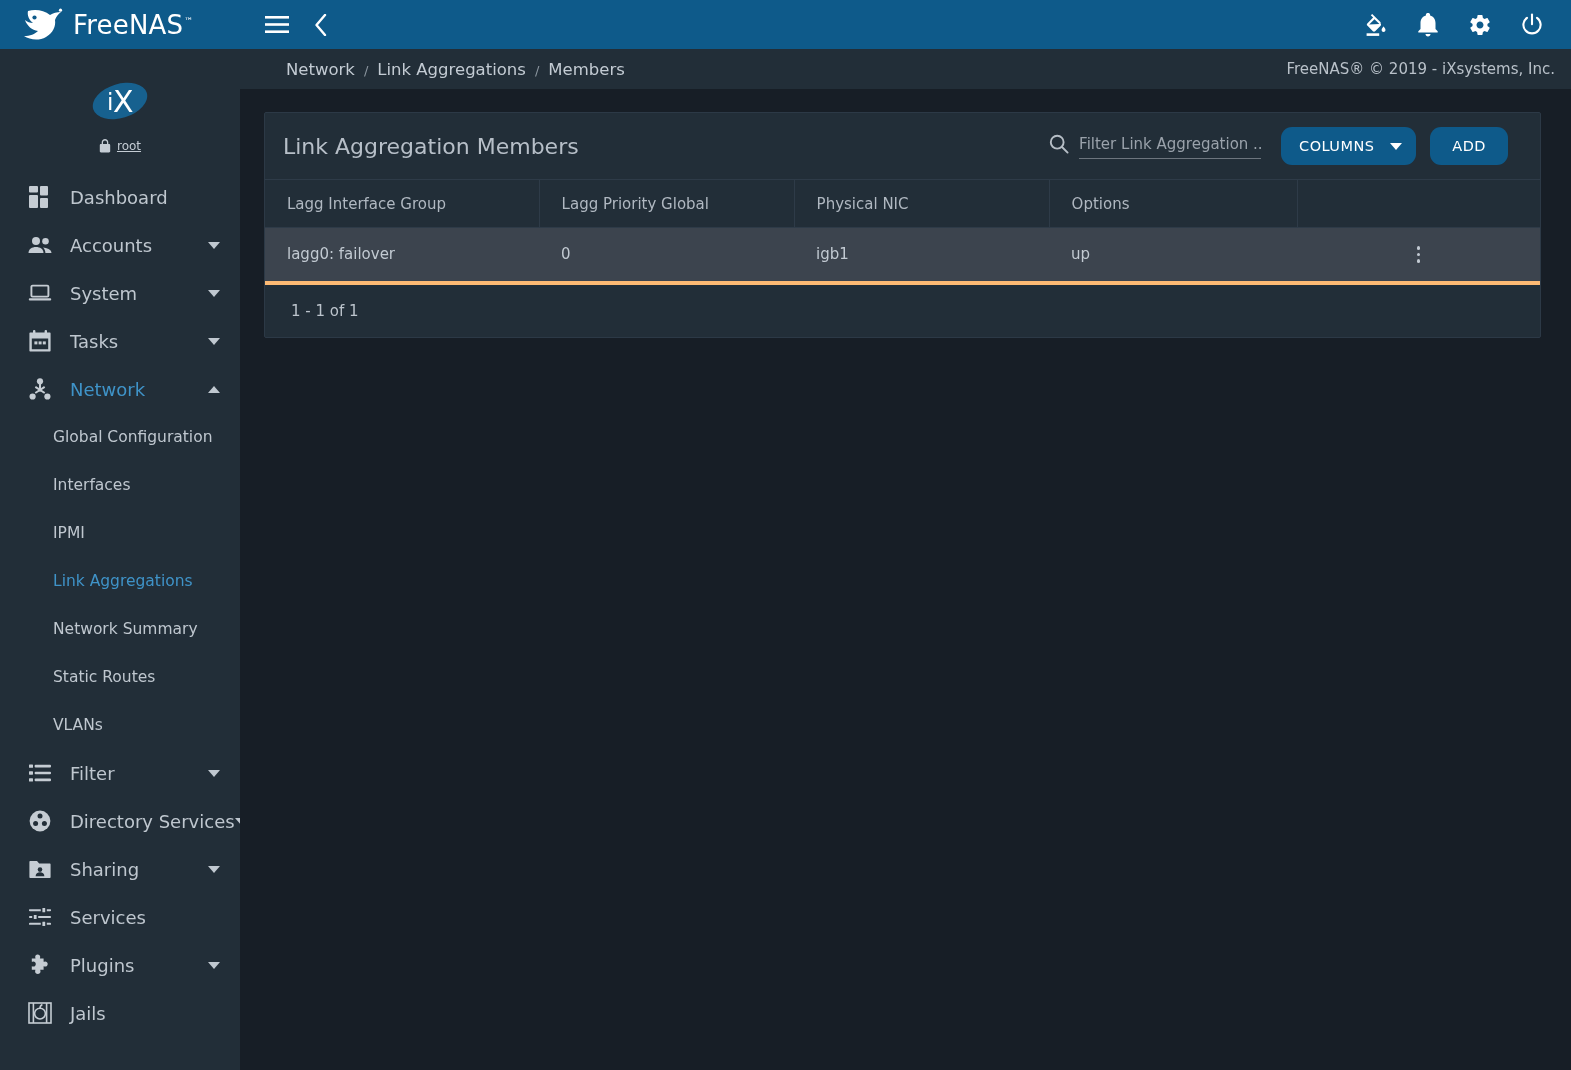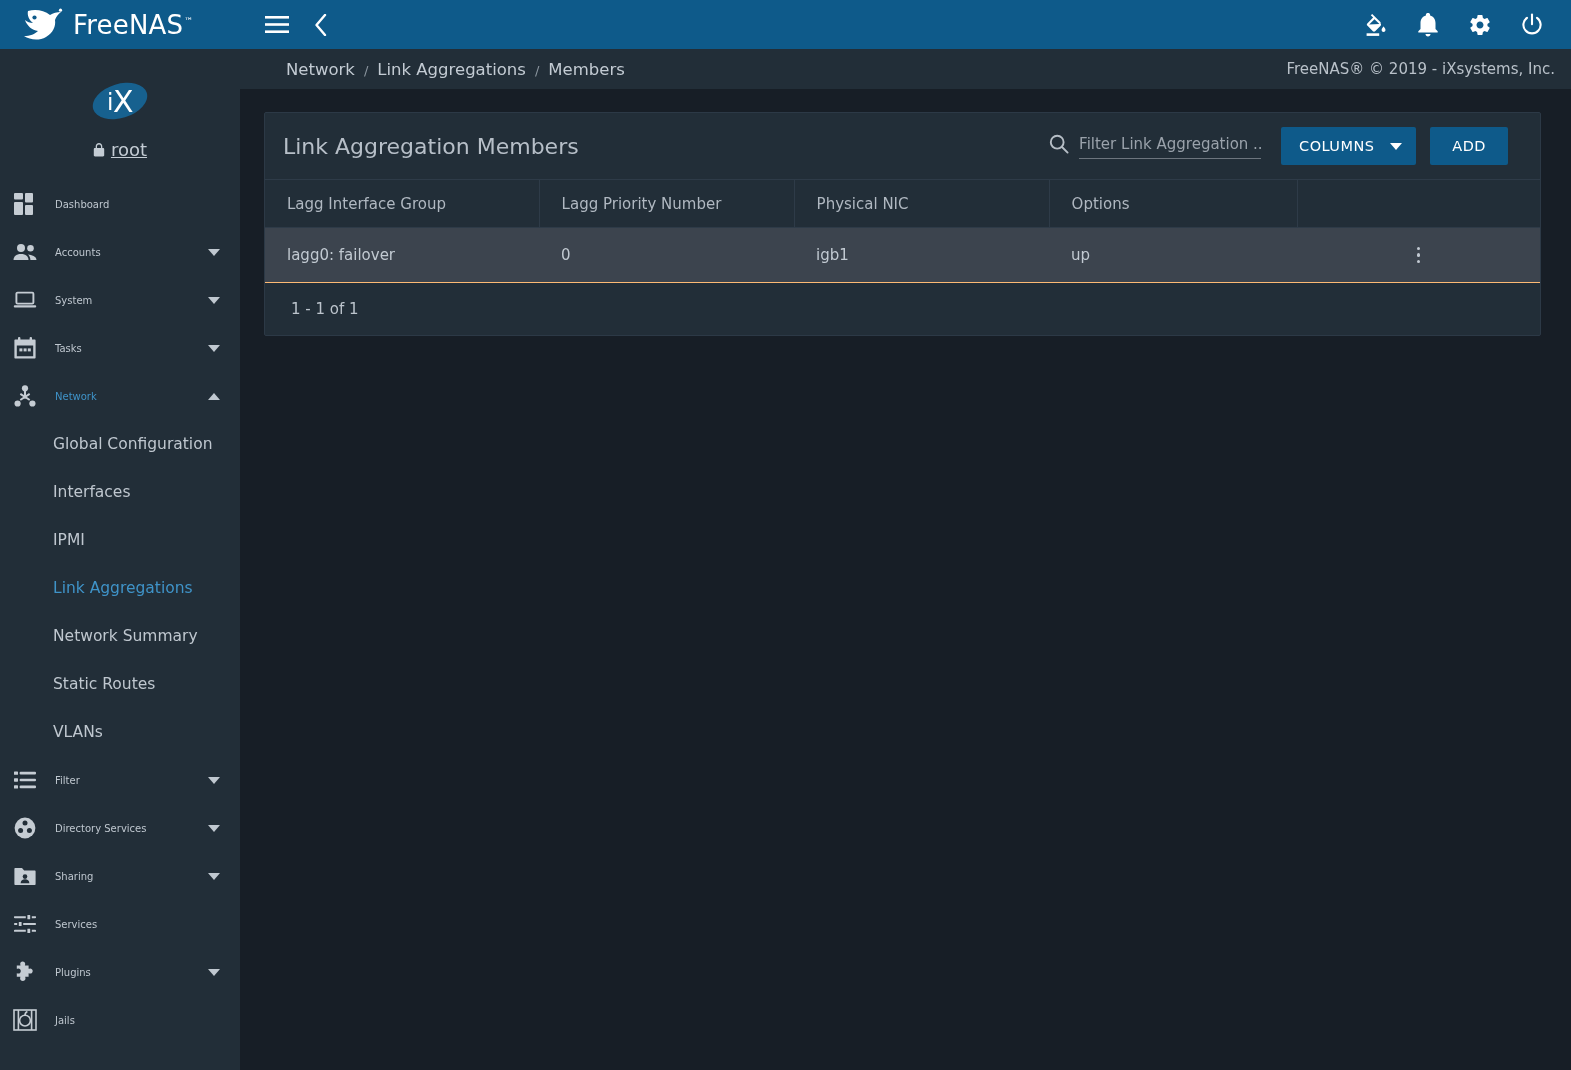--- a/index.html
+++ b/index.html
@@ -91,38 +91,38 @@
     padding-top: 26px;
     padding-bottom: 14px;
     display: flex;
     flex-direction: column;
     align-items: center;
   }
   .ix-badge { width: 62px; height: 52px; display:block; }
   .user-row {
     margin-top: 12px;
     display: flex;
-    align-items: center;
+    align-items: flex-end;
     gap: 6px;
     color: #c4ccd4;
-    font-size: 18px;
+    font-size: 12px;
     text-decoration: underline;
   }
   .lock-ico { width: 12px; height: 14px; display:block; }
 
   .nav { padding-top: 6px; }
   .nav-item {
     height: 48px;
     display: flex;
     align-items: center;
-    padding-left: 12px;
+    padding-left: 27px;
     padding-right: 16px;
     cursor: pointer;
     color: #bfc7cf;
-    font-size: 10px;
+    font-size: 18px;
   }
   .nav-item .nav-ico {
     width: 26px; height: 26px;
     flex: 0 0 26px;
     display: flex; align-items: center; justify-content: center;
     margin-right: 17px;
   }
   .nav-item .nav-ico svg { display:block; }
   .nav-item .nav-label { flex: 1 1 auto; white-space: nowrap; }
   .nav-item.active { color: #3f93c8; }
@@ -230,21 +230,21 @@
     color: #c3cbd3;
     font-family: "DejaVu Sans", sans-serif;
     font-size: 15px;
     padding: 0 0 5px 0;
   }
   .filter-input::placeholder { color: #9aa2ab; opacity: 1; }
   .btn {
     background: #0e5a8a;
     color: #ffffff;
     border: none;
-    border-radius: 2px;
+    border-radius: 11px;
     height: 38px;
     font-family: "DejaVu Sans", sans-serif;
     font-size: 14.5px;
     letter-spacing: .45px;
     cursor: pointer;
     display: flex;
     align-items: center;
     justify-content: center;
   }
   .btn-columns { padding: 0 14px 0 18px; gap: 16px; margin-right: 14px; }
@@ -275,21 +275,21 @@
     vertical-align: middle;
   }
   table.grid thead th:first-child { border-left: none; }
   table.grid tbody tr { background: #3c444e; }
   table.grid tbody td {
     height: 55px;
     color: #c2cad2;
     font-size: 15px;
     padding-left: 22px;
     vertical-align: middle;
-    border-bottom: 1px solid #fdba74;
+    border-bottom: 4px solid #fdba74;
   }
   .kebab {
     width: 26px; height: 26px;
     display: flex; flex-direction: column;
     align-items: center; justify-content: center;
     gap: 3px;
     cursor: pointer;
   }
   .kebab i {
     display: block;
@@ -627,21 +627,21 @@
             <colgroup>
               <col style="width:21.5%">
               <col style="width:20%">
               <col style="width:20%">
               <col style="width:19.5%">
               <col style="width:19%">
             </colgroup>
             <thead>
               <tr>
                 <th>Lagg Interface Group</th>
-                <th>Lagg Priority Number</th>
+                <th>Lagg Priority Global</th>
                 <th>Physical NIC</th>
                 <th>Options</th>
                 <th></th>
               </tr>
             </thead>
             <tbody>
               <tr>
                 <td>lagg0: failover</td>
                 <td>0</td>
                 <td>igb1</td>

